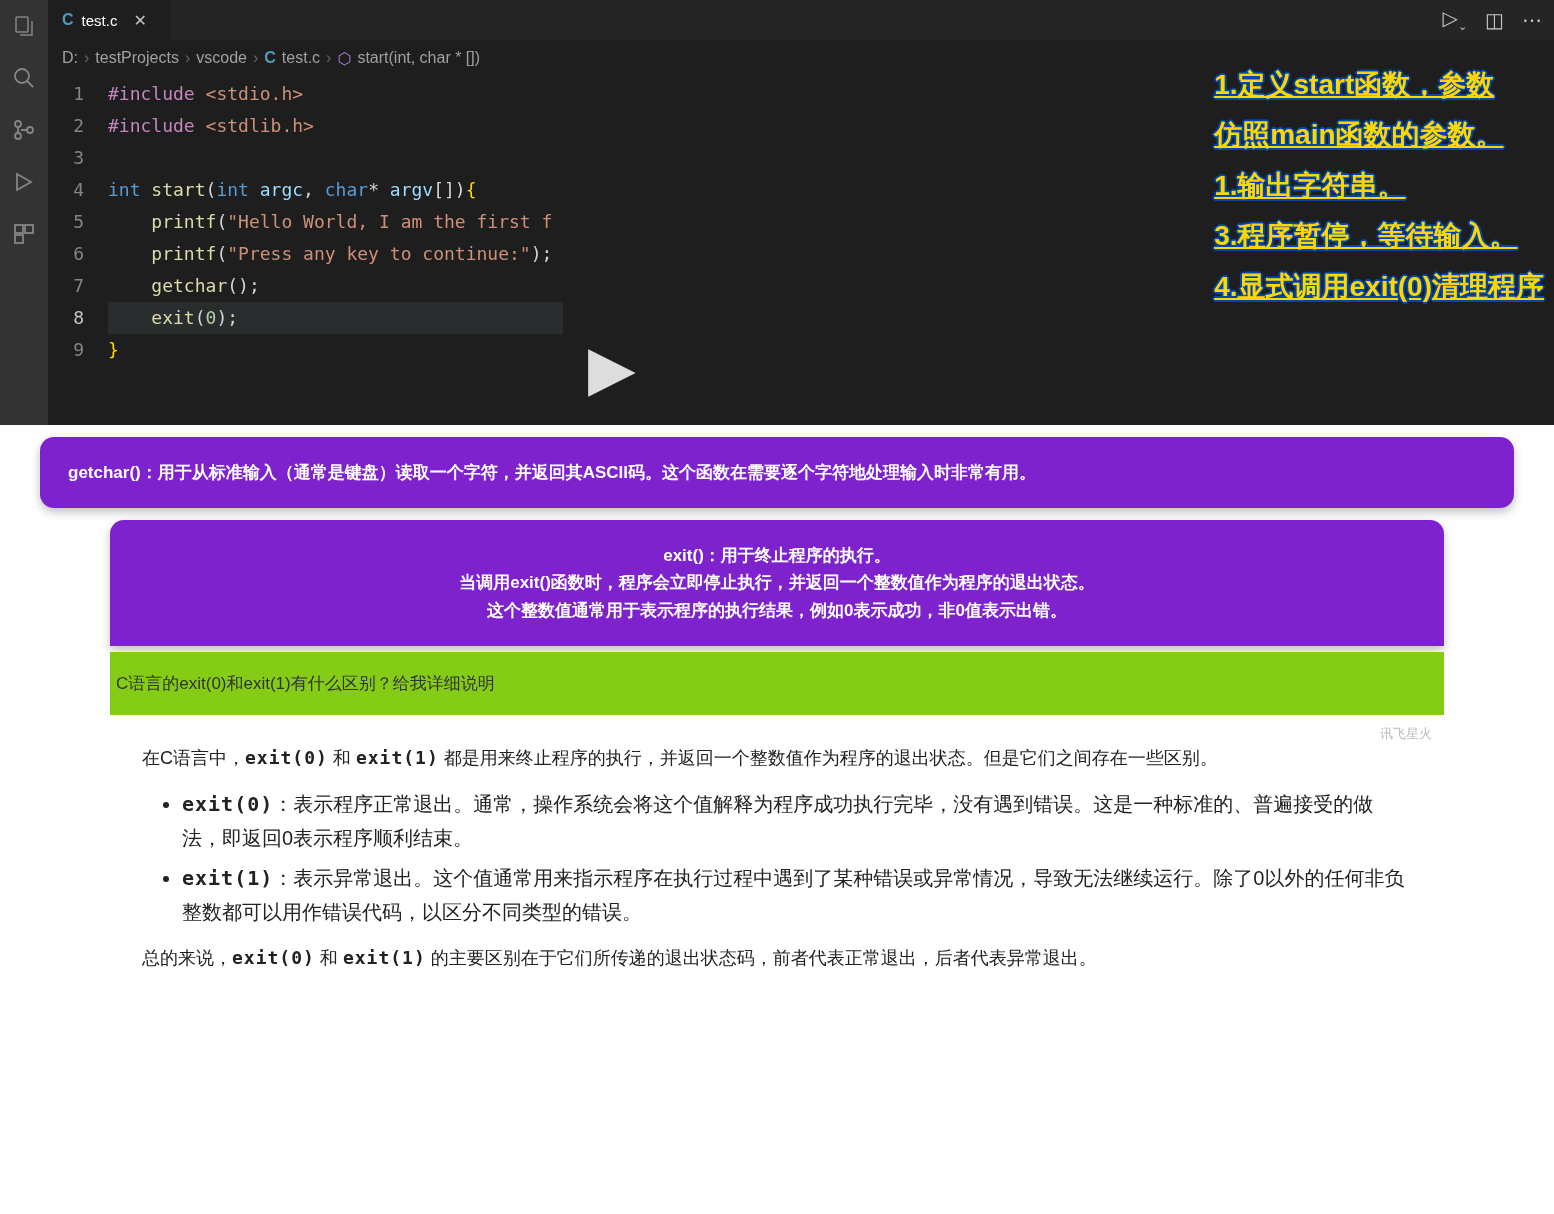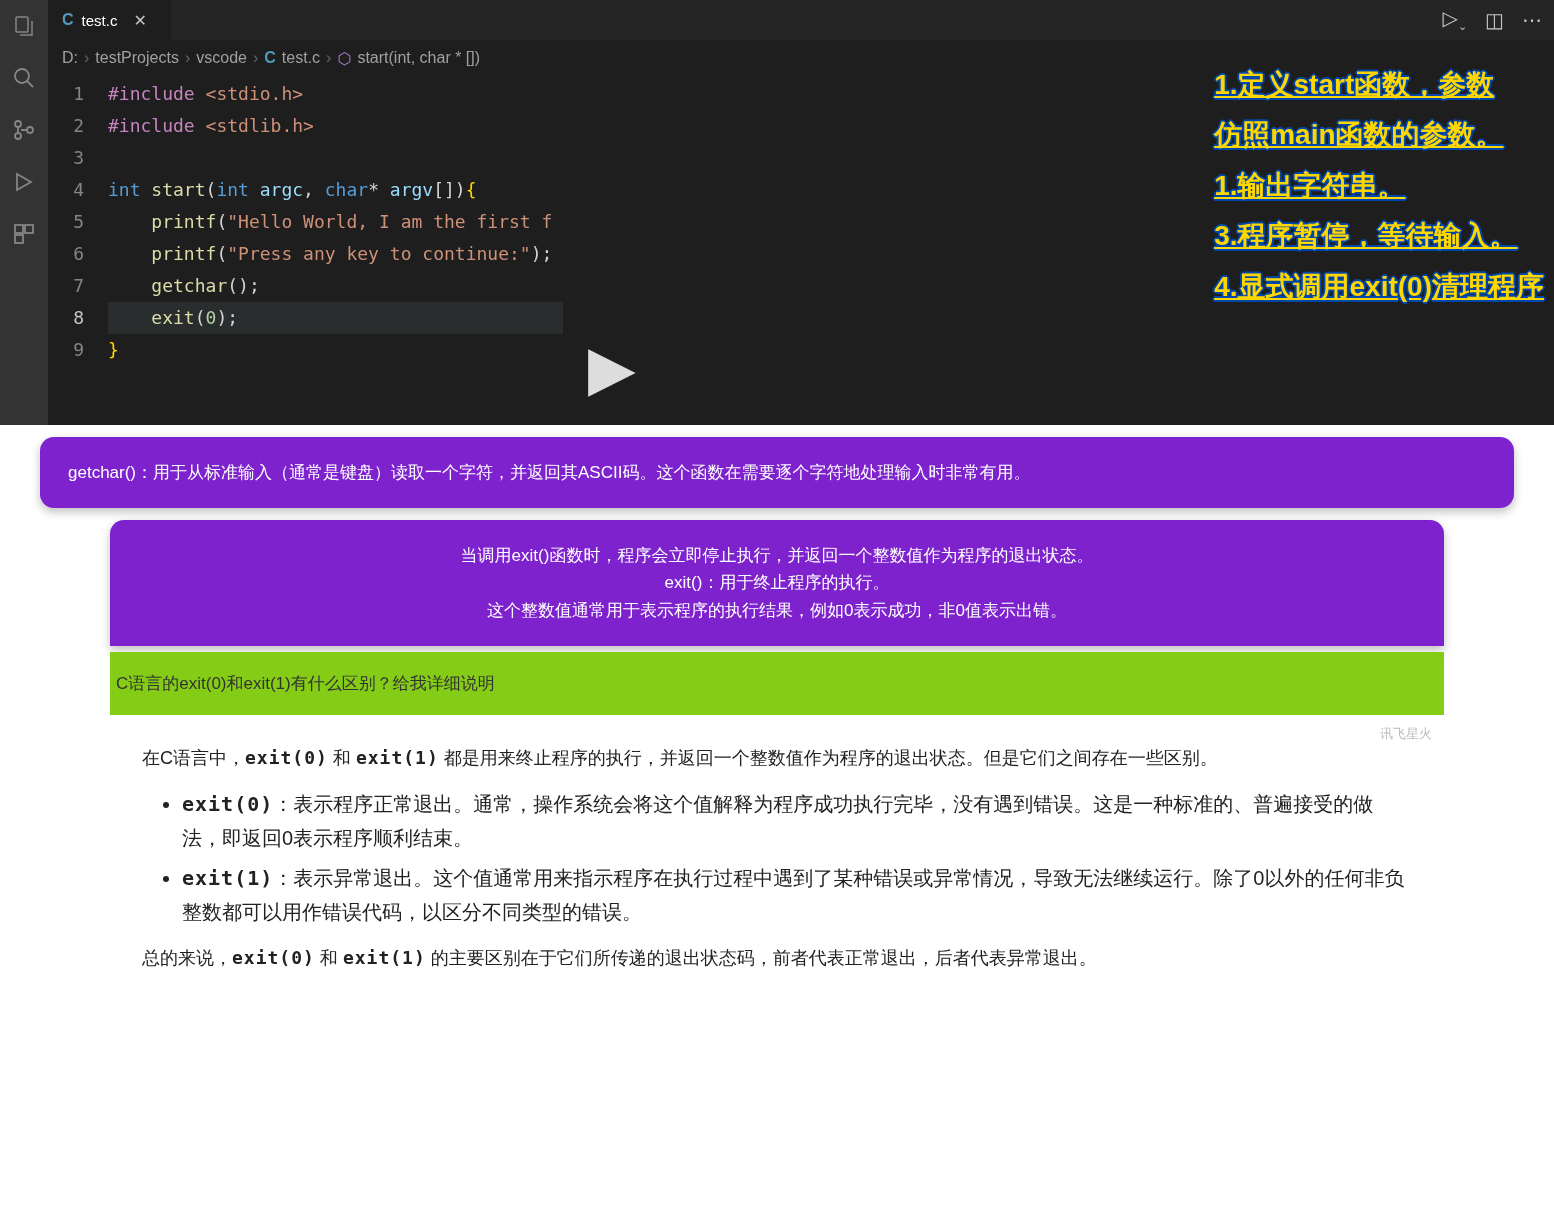--- a/index.html
+++ b/index.html
@@ -41,21 +41,21 @@
     .param { color: #9cdcfe; }
     .punc { color: #d4d4d4; }
     .brace { color: #ffd700; }
     
     .annotations { position: absolute; right: 10px; top: 60px; font-size: 28px; font-weight: bold; line-height: 1.8; color: #ffd700; text-shadow: -1px -1px 0 #0047ab, 1px -1px 0 #0047ab, -1px 1px 0 #0047ab, 1px 1px 0 #0047ab, -2px 0 0 #0047ab, 2px 0 0 #0047ab, 0 -2px 0 #0047ab, 0 2px 0 #0047ab; text-decoration: underline; }
     
     .play-overlay { position: absolute; left: 540px; top: 255px; color: #fff; font-size: 62px; opacity: 0.85; pointer-events: none; }
     
     .purple-box { background: #7e22ce; color: #fff; border-radius: 14px; margin: 12px 40px; padding: 22px 28px; font-size: 17px; line-height: 1.6; box-shadow: 0 4px 10px rgba(0,0,0,0.25); }
     .purple-box.center { text-align: center; margin: 6px 110px; border-radius: 14px 14px 0 0; }
-    .purple-box b { font-weight: normal; }
+    .purple-box b { font-weight: bold; }
     
     .chat-area { background: #84cc16; margin: 0 110px; padding: 20px 0 0; }
     .chat-q { color: #333; font-size: 17px; padding: 0 6px 20px; }
     .chat-answer { background: #fff; padding: 28px 32px 20px; position: relative; color: #222; font-size: 18px; line-height: 1.7; }
     .watermark { position: absolute; right: 12px; top: 8px; color: #bbb; font-size: 13px; }
     .chat-answer ul { margin: 14px 0 14px 40px; }
     .chat-answer li { margin-bottom: 6px; font-size: 20px; }
     .code-inline { font-family: Consolas, monospace; font-weight: bold; letter-spacing: 1px; }
   </style>
 </head>
@@ -160,22 +160,22 @@
     <div>4.显式调用exit(0)清理程序</div>
   </div>
 </div>
 
 <div class="purple-box">
   <b>getchar()：用于从标准输入（通常是键盘）读取一个字符，并返回其ASCII码。这个函数在需要逐个字符地处理输入时非常有用。</b>
 </div>
 
 <div class="purple-box center">
   <b>
+    <div>exit()：用于终止程序的执行。</div>
     <div>当调用exit()函数时，程序会立即停止执行，并返回一个整数值作为程序的退出状态。</div>
-    <div>exit()：用于终止程序的执行。</div>
     <div>这个整数值通常用于表示程序的执行结果，例如0表示成功，非0值表示出错。</div>
   </b>
 </div>
 
 <div class="chat-area">
   <div class="chat-q">C语言的exit(0)和exit(1)有什么区别？给我详细说明</div>
   <div class="chat-answer">
     <div class="watermark">讯飞星火</div>
     <p>
       <span>在C语言中，</span><span class="code-inline">exit(0)</span><span> 和 </span><span class="code-inline">exit(1)</span><span> 都是用来终止程序的执行，并返回一个整数值作为程序的退出状态。但是它们之间存在一些区别。</span>

